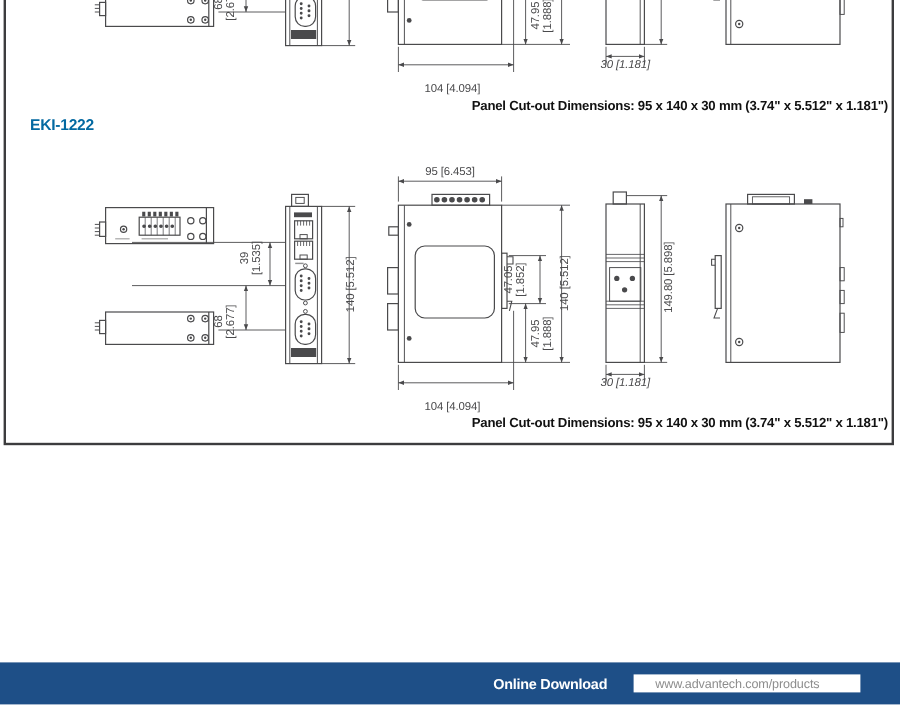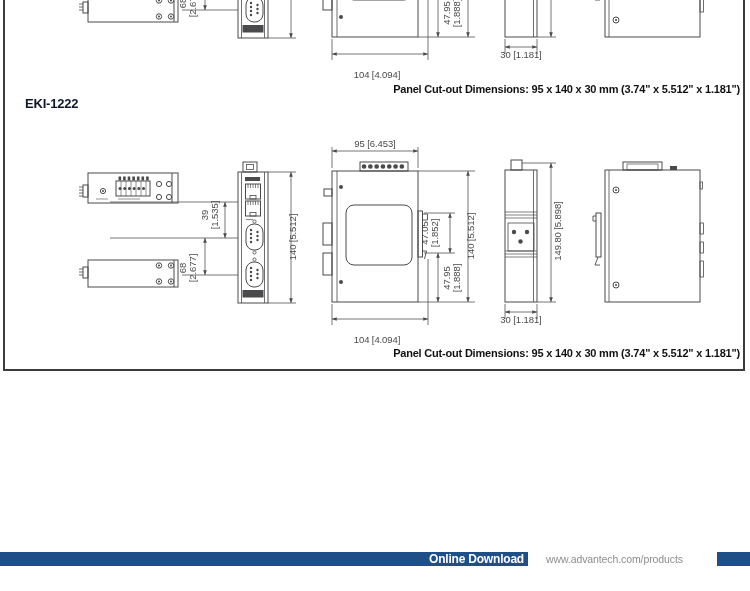--- a/index.html
+++ b/index.html
@@ -15,44 +15,44 @@
   .dset{position:absolute;width:700px;height:200px;}
   .dset svg{position:absolute;left:0;top:0;}
   .dim{
     position:absolute;font-size:9.5px;line-height:10px;color:#4a4a4c;
     letter-spacing:-0.1px;white-space:nowrap;
   }
   .rot{transform:rotate(-90deg);transform-origin:50% 50%;}
   .ctr{text-align:center;}
   .l95  {left:275px;top:4px;width:80px;}
   .l104 {left:257px;top:200px;width:120px;}
-  .l30  {left:421px;top:180px;width:80px;}
+  .l30  {left:421px;top:180px;width:80px;font-style:italic;}
   .l140f{left:194px;top:96px;width:80px;height:12px;}
   .l140s{left:372px;top:95px;width:80px;height:12px;}
   .l149 {left:449px;top:90px;width:100px;height:12px;}
   .two{display:block;}
   .l39  {left:131px;top:69px;width:40px;height:22px;}
   .l68  {left:109px;top:122px;width:40px;height:22px;}
   .l4705{left:349px;top:87px;width:44px;height:22px;}
   .l4795{left:371px;top:132px;width:44px;height:22px;}
   
   .caption{
     position:absolute;left:0;width:740px;text-align:right;
     font-size:11px;font-weight:700;color:#111;letter-spacing:-0.2px;
   }
   .cap1{top:83px;} .cap2{top:347px;}
   .model{
     position:absolute;left:25px;top:96px;font-size:13px;font-weight:700;
-    color:#0f172a;letter-spacing:-0.2px;
+    color:#0369a1;letter-spacing:-0.2px;
   }
   
   .footer-bar{
-    position:absolute;left:0;top:552px;width:750px;height:14px;
+    position:absolute;left:0;top:552px;width:750px;height:35px;
     display:flex;align-items:center;justify-content:flex-end;
-    padding-right:33px;gap:4px;box-sizing:border-box;
+    padding-right:33px;gap:22px;box-sizing:border-box;
   }
   .footer-label{font-size:12px;font-weight:700;color:#ffffff;letter-spacing:-0.2px;}
   .url-box{
     width:189px;height:15px;background:#ffffff;display:flex;align-items:center;
     padding-left:18px;box-sizing:border-box;
   }
   .url-text{font-size:10.5px;color:#8d8d8d;letter-spacing:-0.1px;}
 </style>
 </head>
 <body>

